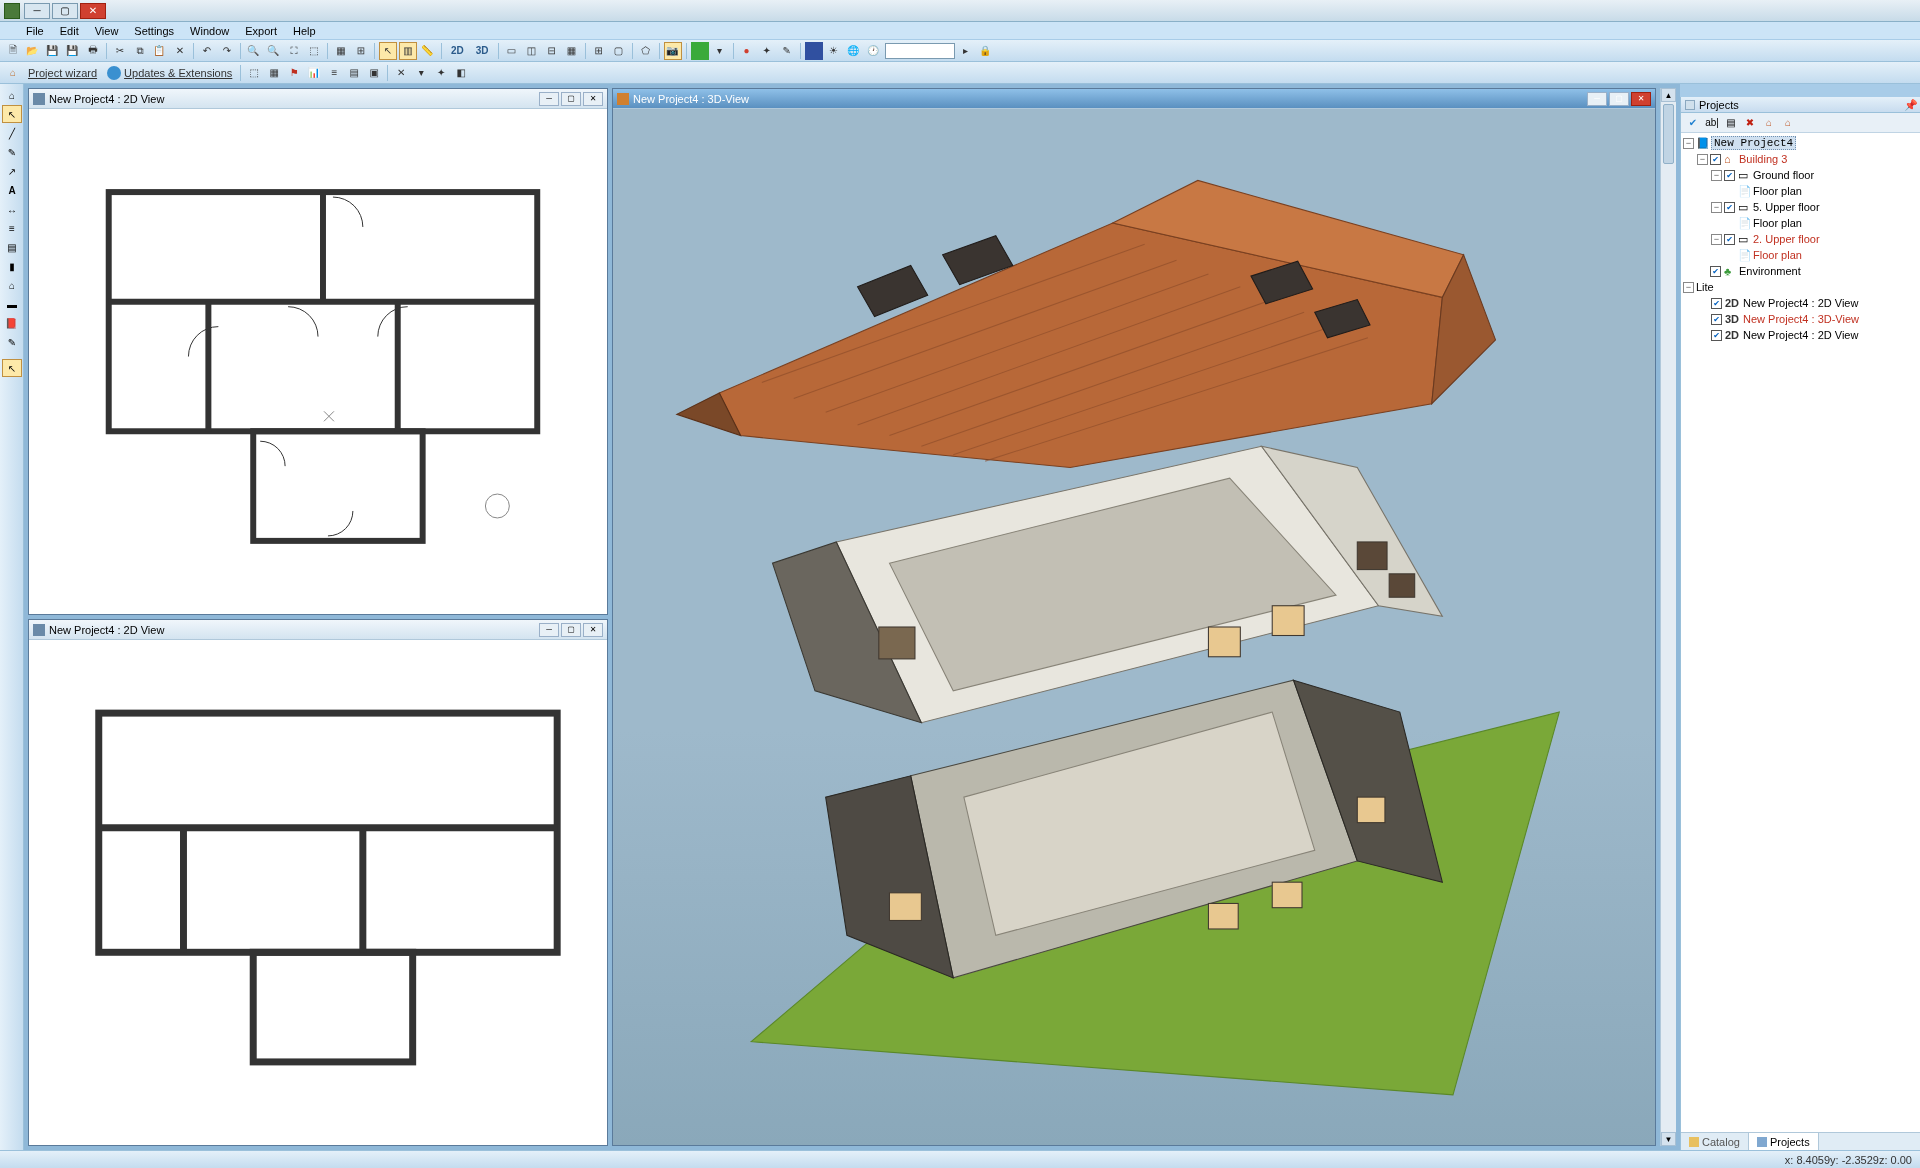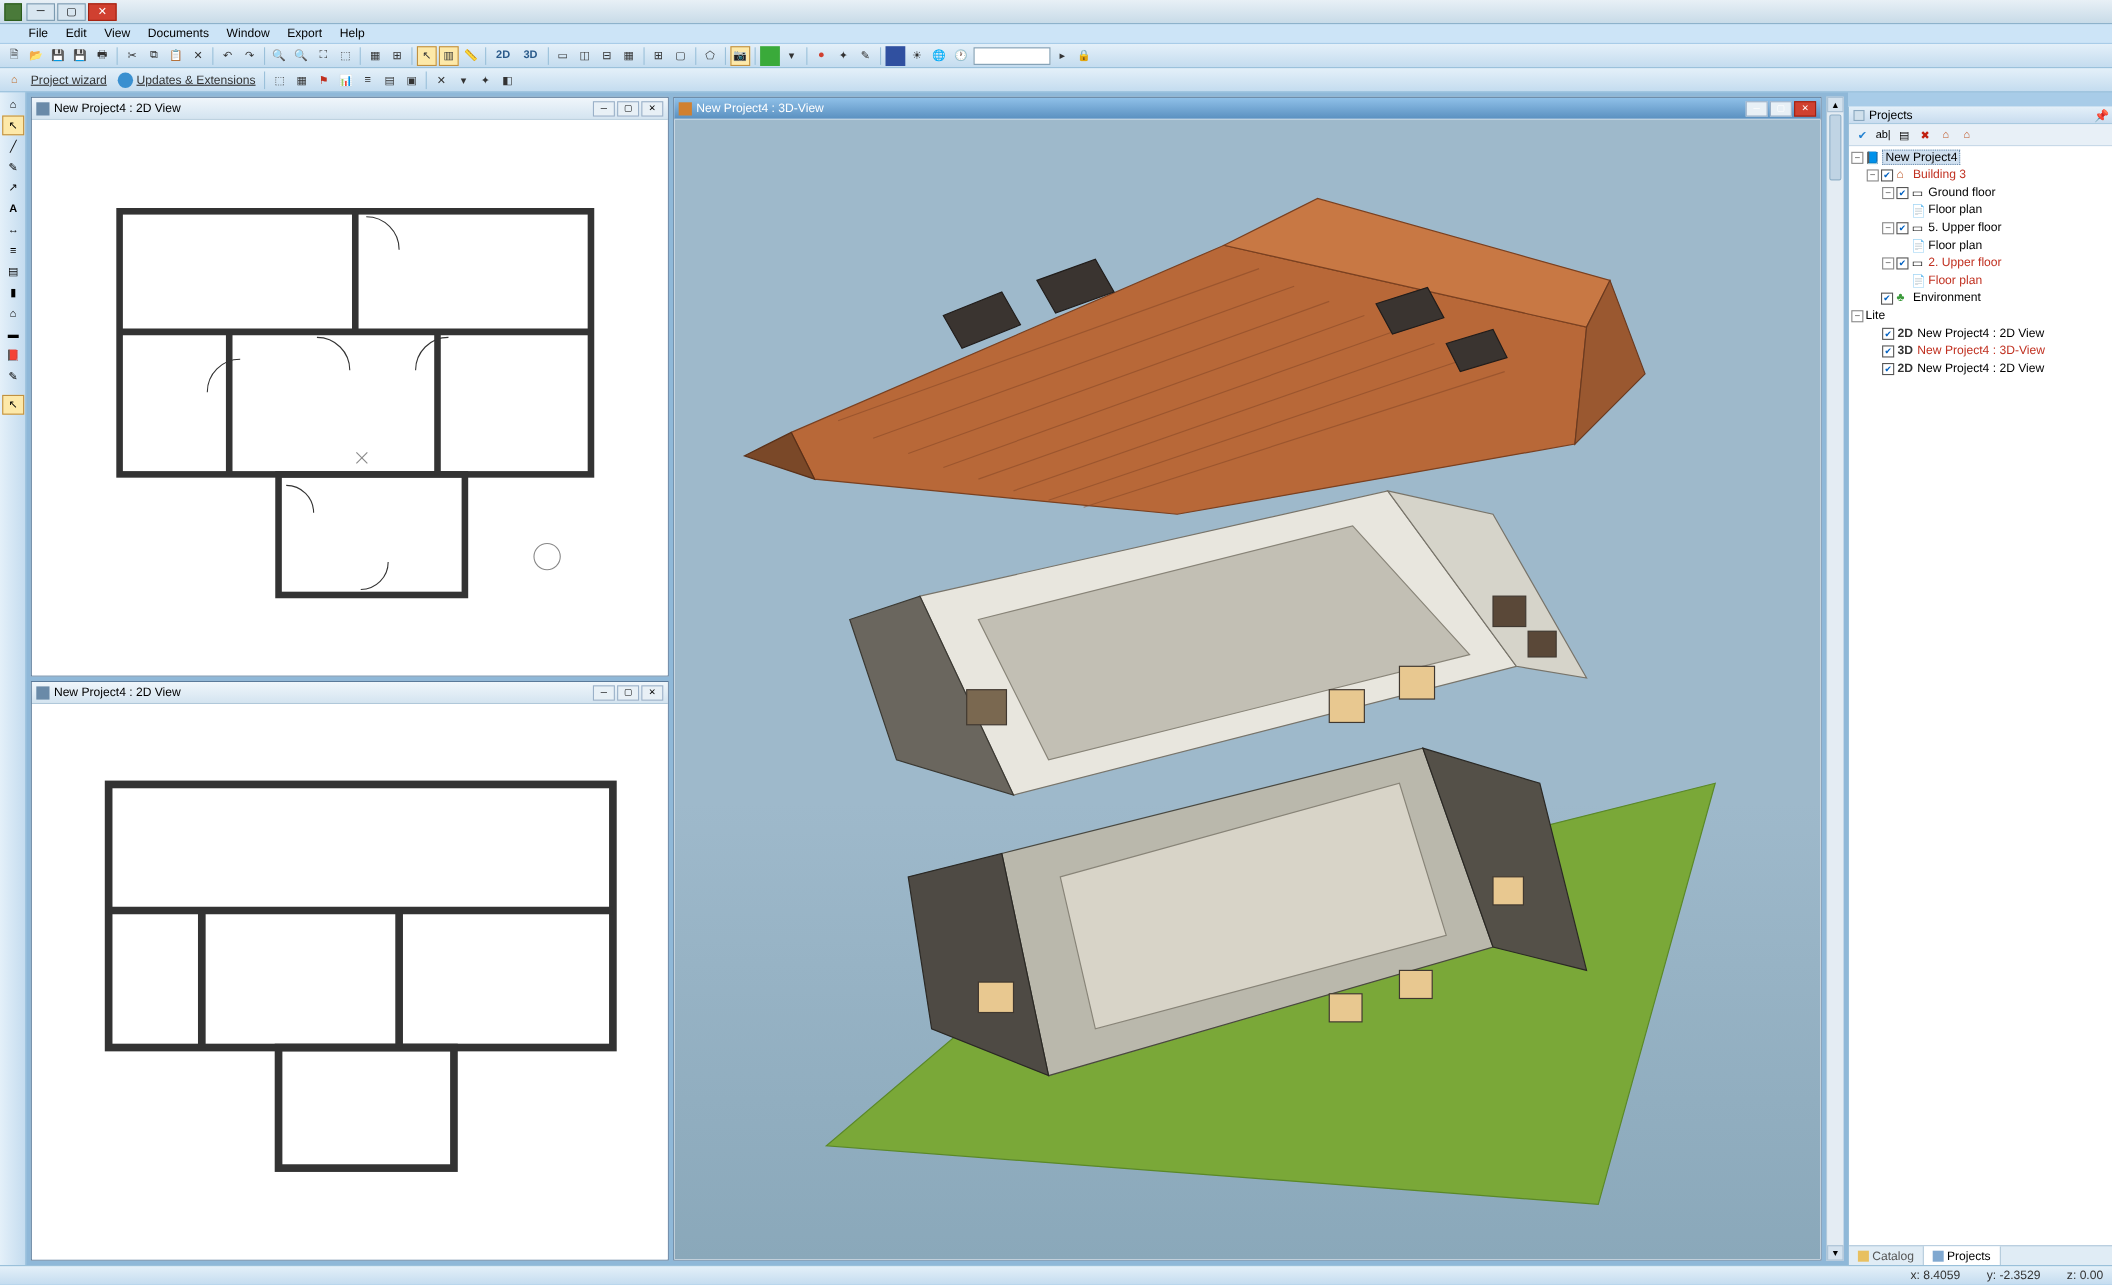--- a/index.html
+++ b/index.html
@@ -62,30 +62,30 @@
 .rp-tb-btn { width: 16px; height: 16px; display: flex; align-items: center; justify-content: center; font-size: 10px; }
 
 .tree { flex: 1; background: #fff; padding: 2px; overflow: auto; }
 .tree-row { display: flex; align-items: center; height: 16px; white-space: nowrap; }
 .tree-row .exp { width: 11px; height: 11px; border: 1px solid #888; display: flex; align-items: center; justify-content: center; font-size: 9px; margin-right: 2px; color: #555; line-height: 1; }
 .tree-row .exp.none { border: none; }
 .tree-row .chk { width: 11px; height: 11px; border: 1px solid #555; margin-right: 3px; background: #fff; display: flex; align-items: center; justify-content: center; font-size: 8px; color: #0060c0; }
 .tree-row .tico { width: 12px; height: 12px; margin-right: 3px; }
 .tree-row .label { }
 .tree-row .label.red { color: #c03020; }
-.tree-row .label.sel { background: #d0e0f0; border: 1px dotted #7090b0; padding: 0 2px; }
+.tree-row .label.sel { background: #d0e0f0; border: 1px dotted #7090b0; padding: 0 2px; font-family: Liberation Mono, monospace; }
 .tree-row .prefix { font-weight: bold; margin-right: 4px; color: #333; }
 
 .rp-tabs { height: 18px; background: #e0ecf5; border-top: 1px solid #b0c8da; display: flex; }
 .rp-tab { padding: 2px 8px; border-right: 1px solid #b0c8da; display: flex; align-items: center; font-size: 10px; color: #555; }
 .rp-tab.active { background: #fff; color: #000; }
 .rp-tab .tab-ico { width: 10px; height: 10px; margin-right: 3px; }
 
 
-.statusbar { height: 18px; background: linear-gradient(to bottom, #e4f0f9, #c4dcef); border-top: 1px solid #9ac0da; display: flex; align-items: center; justify-content: flex-end; padding: 0 8px; gap: 24px; color: #333; }
+.statusbar { height: 18px; background: linear-gradient(to bottom, #e4f0f9, #c4dcef); border-top: 1px solid #9ac0da; display: flex; align-items: center; justify-content: flex-end; padding: 0 8px; color: #333; }
 
 
 .plan-svg { width: 100%; height: 100%; }
 
 
 .view3d { width: 100%; height: 100%; background: linear-gradient(to bottom, #9eb9cb 0%, #9eb9cb 60%, #8aa8ba 100%); position: relative; }
 
 
 .vscroll { width: 16px; background: #e4ecf3; border-left: 1px solid #b0c8da; position: relative; }
 .vscroll .thumb { position: absolute; left: 2px; right: 2px; top: 16px; height: 60px; background: #c0d4e4; border: 1px solid #90b0c8; border-radius: 2px; }
@@ -102,21 +102,21 @@
     <div class="win-btn">─</div>
     <div class="win-btn">▢</div>
     <div class="win-btn close">✕</div>
   </div>
 </div>
 
 <div class="menubar">
   <div class="menu-item">File</div>
   <div class="menu-item">Edit</div>
   <div class="menu-item">View</div>
-  <div class="menu-item">Documents</div>
+  <div class="menu-item">Settings</div>
   <div class="menu-item">Window</div>
   <div class="menu-item">Export</div>
   <div class="menu-item">Help</div>
 </div>
 
 <div class="toolbar">
   <div class="tb-btn">🗎</div>
   <div class="tb-btn">📂</div>
   <div class="tb-btn">💾</div>
   <div class="tb-btn">💾</div>

